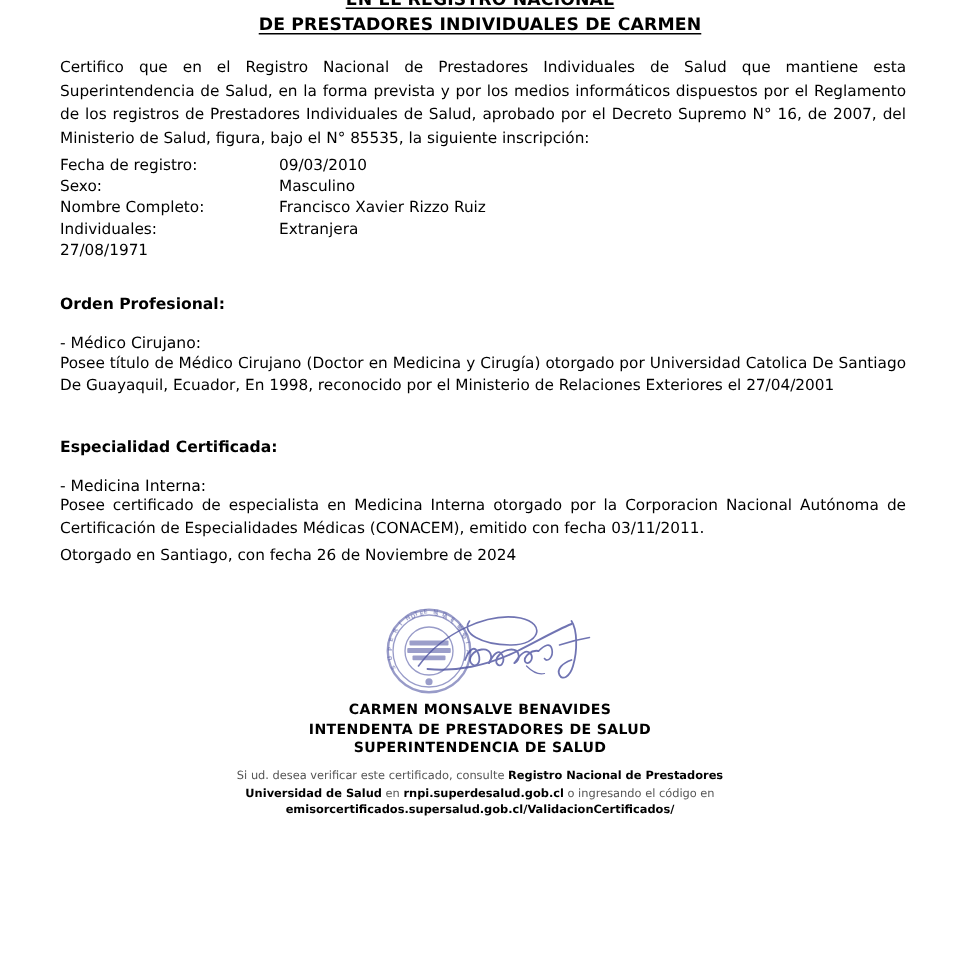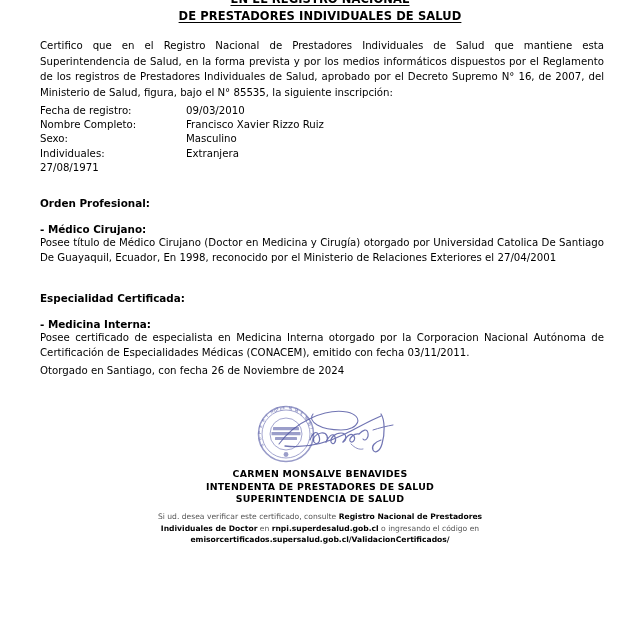--- a/index.html
+++ b/index.html
@@ -80,21 +80,21 @@
     left: 40px;
     width: 564px;
     font-size: 10.2px;
   }
   .section-heading {
     font-weight: bold;
     font-size: 10.4px;
     line-height: 14px;
   }
   .section-sub {
-    font-weight: bold;
+    font-weight: normal;
     font-size: 10.4px;
     line-height: 14px;
   }
   .section-body {
     font-size: 10.2px;
     line-height: 14.6px;
     text-align: justify;
     text-justify: inter-word;
   }
   .sec-orden      { top: 196px; }
@@ -152,39 +152,39 @@
   }
   .footer .line3 b { letter-spacing: 0px; }
 </style>
 </head>
 <body>
 
 <div class="page">
 
   <div class="title-block">
     <div class="title-line">EN EL REGISTRO NACIONAL</div>
-    <div class="title-line">DE PRESTADORES INDIVIDUALES DE SALUD</div>
+    <div class="title-line">DE PRESTADORES INDIVIDUALES DE CARMEN</div>
   </div>
 
   <div class="intro">Certifico que en el Registro Nacional de Prestadores Individuales de Salud que mantiene esta Superintendencia de Salud, en la forma prevista y por los medios informáticos dispuestos por el Reglamento de los registros de Prestadores Individuales de Salud, aprobado por el Decreto Supremo N° 16, de 2007, del Ministerio de Salud, figura, bajo el N° 85535, la siguiente inscripción:</div>
 
   <div class="fields">
     <div class="field-row">
       <span class="field-label">Fecha de registro:</span>
       <span class="field-value">09/03/2010</span>
     </div>
     <div class="field-row">
     </div>
     <div class="field-row">
+      <span class="field-label">Sexo:</span>
+      <span class="field-value">Masculino</span>
+    </div>
+    <div class="field-row">
       <span class="field-label">Nombre Completo:</span>
       <span class="field-value">Francisco Xavier Rizzo Ruiz</span>
-    </div>
-    <div class="field-row">
-      <span class="field-label">Sexo:</span>
-      <span class="field-value">Masculino</span>
     </div>
     <div class="field-row">
       <span class="field-label">Individuales:</span>
       <span class="field-value">Extranjera</span>
     </div>
     <div class="field-row">
       <span class="field-value">27/08/1971</span>
     </div>
   </div>
 
@@ -264,20 +264,20 @@
     <div>CARMEN MONSALVE BENAVIDES</div>
     <div>INTENDENTA DE PRESTADORES DE SALUD</div>
     <div>SUPERINTENDENCIA DE SALUD</div>
   </div>
 
   <div class="footer">
     <div>
       <span>Si ud. desea verificar este certificado, consulte </span><b>Registro Nacional de Prestadores</b>
     </div>
     <div>
-      <b>Individuales de Doctor</b><span> en </span><b>rnpi.superdesalud.gob.cl</b><span> o ingresando el código en</span>
+      <b>Universidad de Salud</b><span> en </span><b>rnpi.superdesalud.gob.cl</b><span> o ingresando el código en</span>
     </div>
     <div class="line3">
       <b>emisorcertificados.supersalud.gob.cl/ValidacionCertificados/</b>
     </div>
   </div>
 
 </div>
 
 </body></html>

